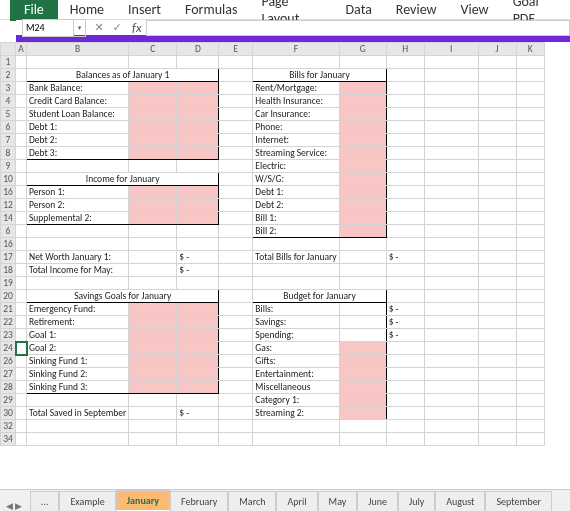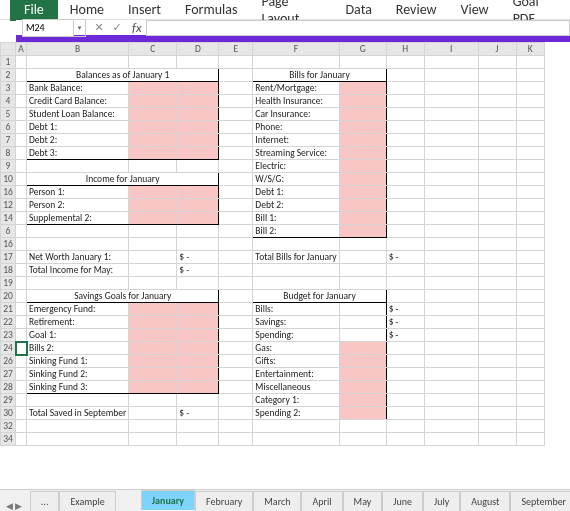--- a/index.html
+++ b/index.html
@@ -34,21 +34,21 @@
   .pink { background: #f7c6c5; }
   .sec-title { text-align: center; }
   .thickbox-t { border-top: 1.5px solid #000 !important; }
   .thickbox-b { border-bottom: 1.5px solid #000 !important; }
   .thickbox-l { border-left: 1.5px solid #000 !important; }
   .thickbox-r { border-right: 1.5px solid #000 !important; }
   .sheet-tabs { display: flex; align-items: flex-end; height: 22px; background: #f0f0f0; border-top: 1px solid #ccc; padding-left: 6px; }
   .st-nav { display: flex; gap: 2px; margin-right: 8px; }
   .st-nav span { font-size: 9px; color: #777; }
   .st { padding: 3px 10px; font-size: 10px; border: 1px solid #ccc; border-bottom: none; background: #eee; color: #444; margin-right: 0px; border-radius: 0 0 0 0; }
-  .st.active { background: #7dd3fc; color: #217346; border-bottom: 1px solid #fff; font-weight: bold; margin-left: 25px; }
+  .st.active { background: #fdba74; color: #217346; border-bottom: 1px solid #fff; font-weight: bold; }
   .active-cell { outline: 2px solid #217346; outline-offset: -1px; }
 </style>
 </head>
 <body>
 
 <div class="app">
 
   <div class="ribbon-tabs">
     <div class="rtab file">File</div>
     <div class="rtab">Home</div>
@@ -401,21 +401,21 @@
             <td class="thickbox-l">Spending:</td>
             <td class="thickbox-r"></td>
             <td class="">$     -</td>
             <td></td>
             <td></td>
             <td></td>
           </tr>
           <tr>
             <th class="rowh">24</th>
             <td class=" active-cell"></td>
-            <td class="thickbox-l">Bills 2:</td>
+            <td class="thickbox-l">Goal 2:</td>
             <td class="pink"></td>
             <td class="pink thickbox-r"></td>
             <td></td>
             <td class="thickbox-l">  Gas:</td>
             <td class="pink thickbox-r"></td>
             <td></td>
             <td></td>
             <td></td>
             <td></td>
           </tr>
@@ -475,21 +475,21 @@
             <td></td>
             <td></td>
           </tr>
           <tr>
             <th class="rowh">30</th>
             <td></td>
             <td class="">Total Saved in September</td>
             <td></td>
             <td class="">$     -</td>
             <td></td>
-            <td class="thickbox-l">  Spending 2:</td>
+            <td class="thickbox-l">  Streaming 2:</td>
             <td class="pink thickbox-r"></td>
             <td></td>
             <td></td>
             <td></td>
             <td></td>
           </tr>
           <tr>
             <th class="rowh">32</th>
             <td></td>
             <td></td>

